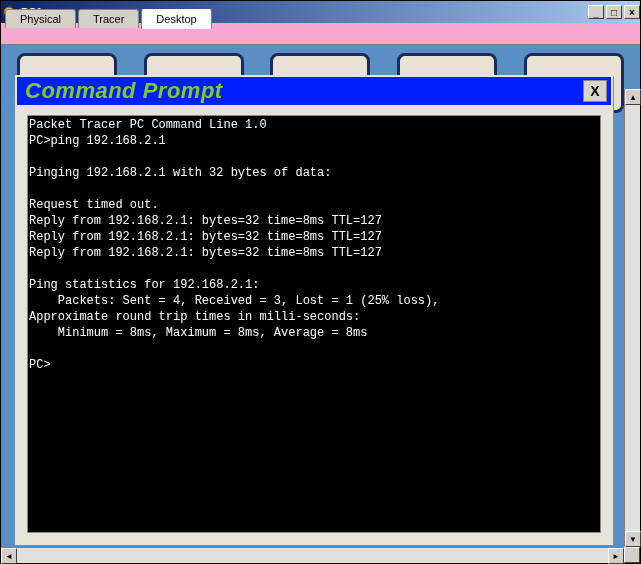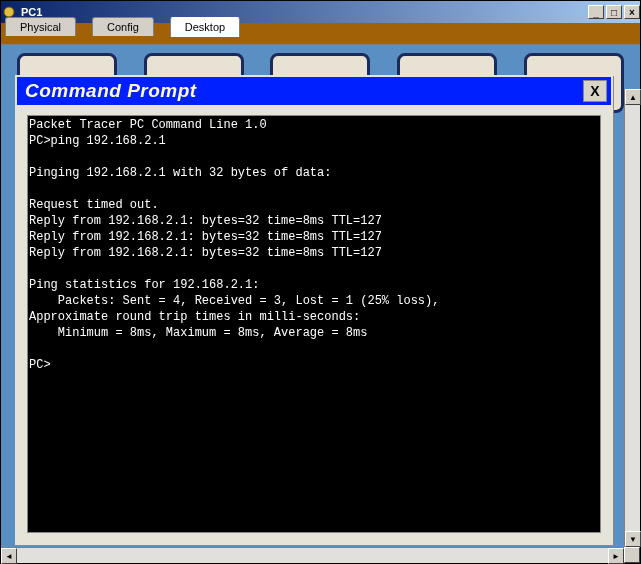--- a/index.html
+++ b/index.html
@@ -47,26 +47,26 @@
     margin-left: 2px;
     display: flex;
     align-items: center;
     justify-content: center;
     font-family: "Segoe UI", sans-serif;
     font-size: 10px;
     font-weight: bold;
   }
   .tabbar {
     height: 22px;
-    background: #a16207;
+    background: #f9a8d4;
     display: flex;
     align-items: flex-end;
-    padding: 2px 4px 8px 4px;
+    padding: 2px 4px 16px 4px;
     border-bottom: 1px solid #808080;
-    gap: 16px;
+    gap: 2px;
   }
   .tab {
     padding: 3px 14px;
     background: #d4d0c8;
     border: 1px solid #808080;
     border-bottom: none;
     border-radius: 3px 3px 0 0;
     font-size: 11px;
     position: relative;
   }
@@ -106,22 +106,22 @@
     box-shadow: 1px 1px 0 #888;
   }
   .cmd-titlebar {
     height: 28px;
     background: #0020ff;
     display: flex;
     align-items: center;
     padding: 0 4px 0 8px;
   }
   .cmd-titlebar .cmd-title {
-    color: #fef9c3;
-    font-size: 19px;
+    color: #84cc16;
+    font-size: 22px;
     font-weight: bold;
     font-style: italic;
     flex: 1;
     letter-spacing: 0.5px;
   }
   .cmd-close {
     width: 24px;
     height: 22px;
     background: #d8d4c8;
     border: 1px solid #888;
@@ -201,21 +201,21 @@
         </svg>
     </span>
     <span class="title">PC1</span>
     <div class="win-btn">_</div>
     <div class="win-btn">□</div>
     <div class="win-btn">×</div>
   </div>
 
   <div class="tabbar">
     <div class="tab">Physical</div>
-    <div class="tab">Config</div>
+    <div class="tab">Tracer</div>
     <div class="tab active">Desktop</div>
   </div>
 
   <div class="content-wrap">
     <div class="desktop-bg">
       <div class="bg-icons">
         <div class="bg-icon"></div>
         <div class="bg-icon"></div>
         <div class="bg-icon"></div>
         <div class="bg-icon"></div>

